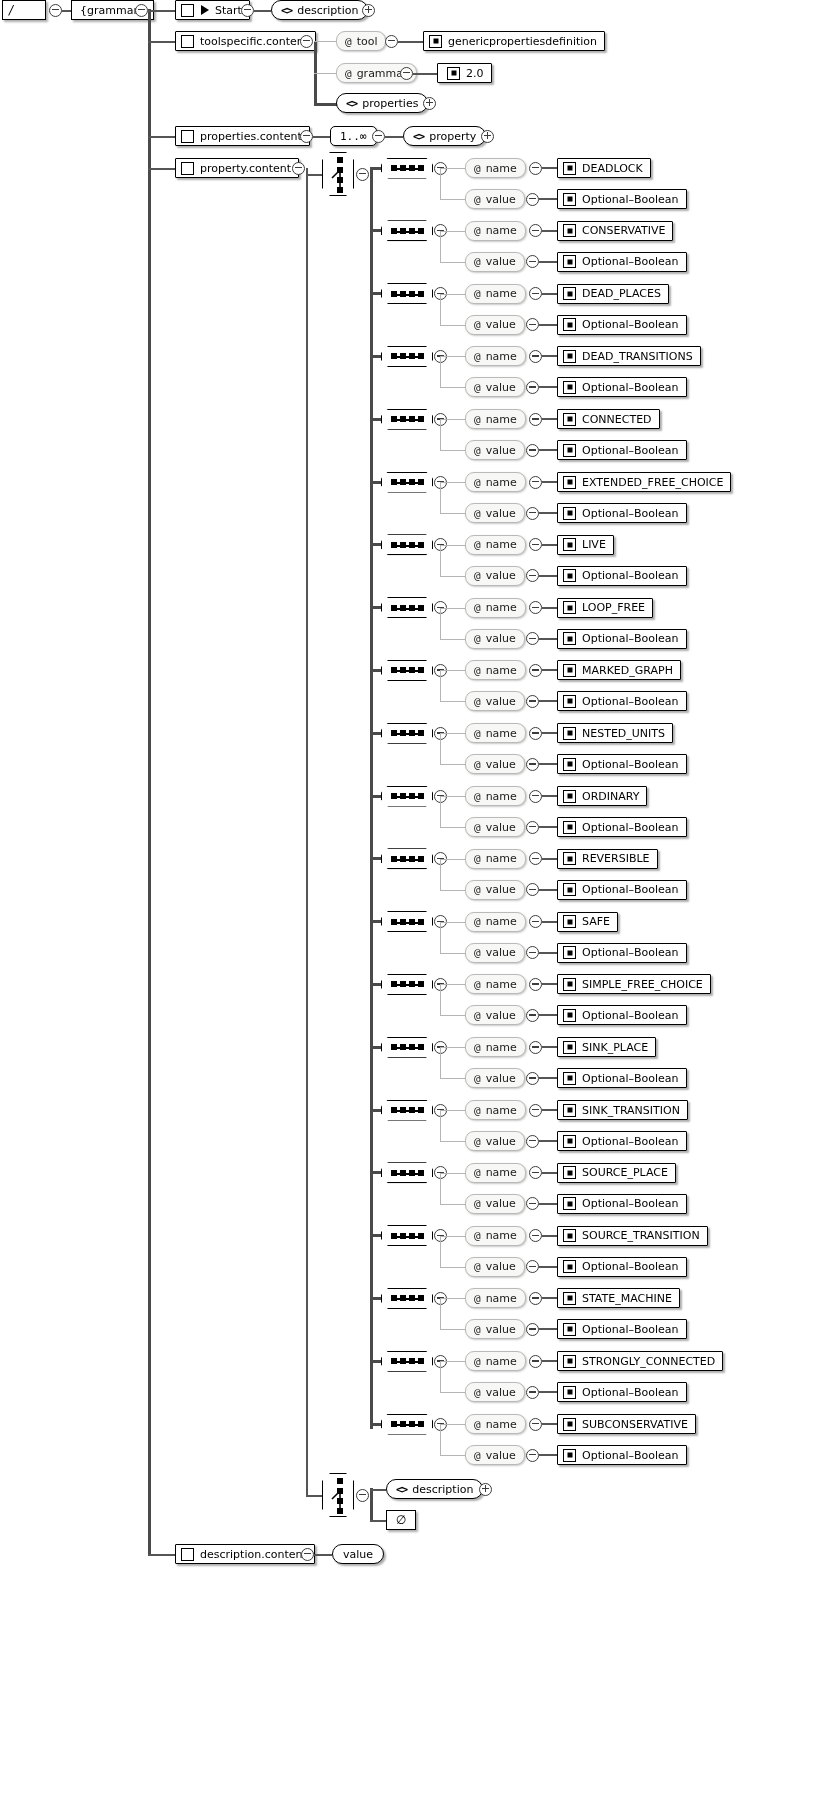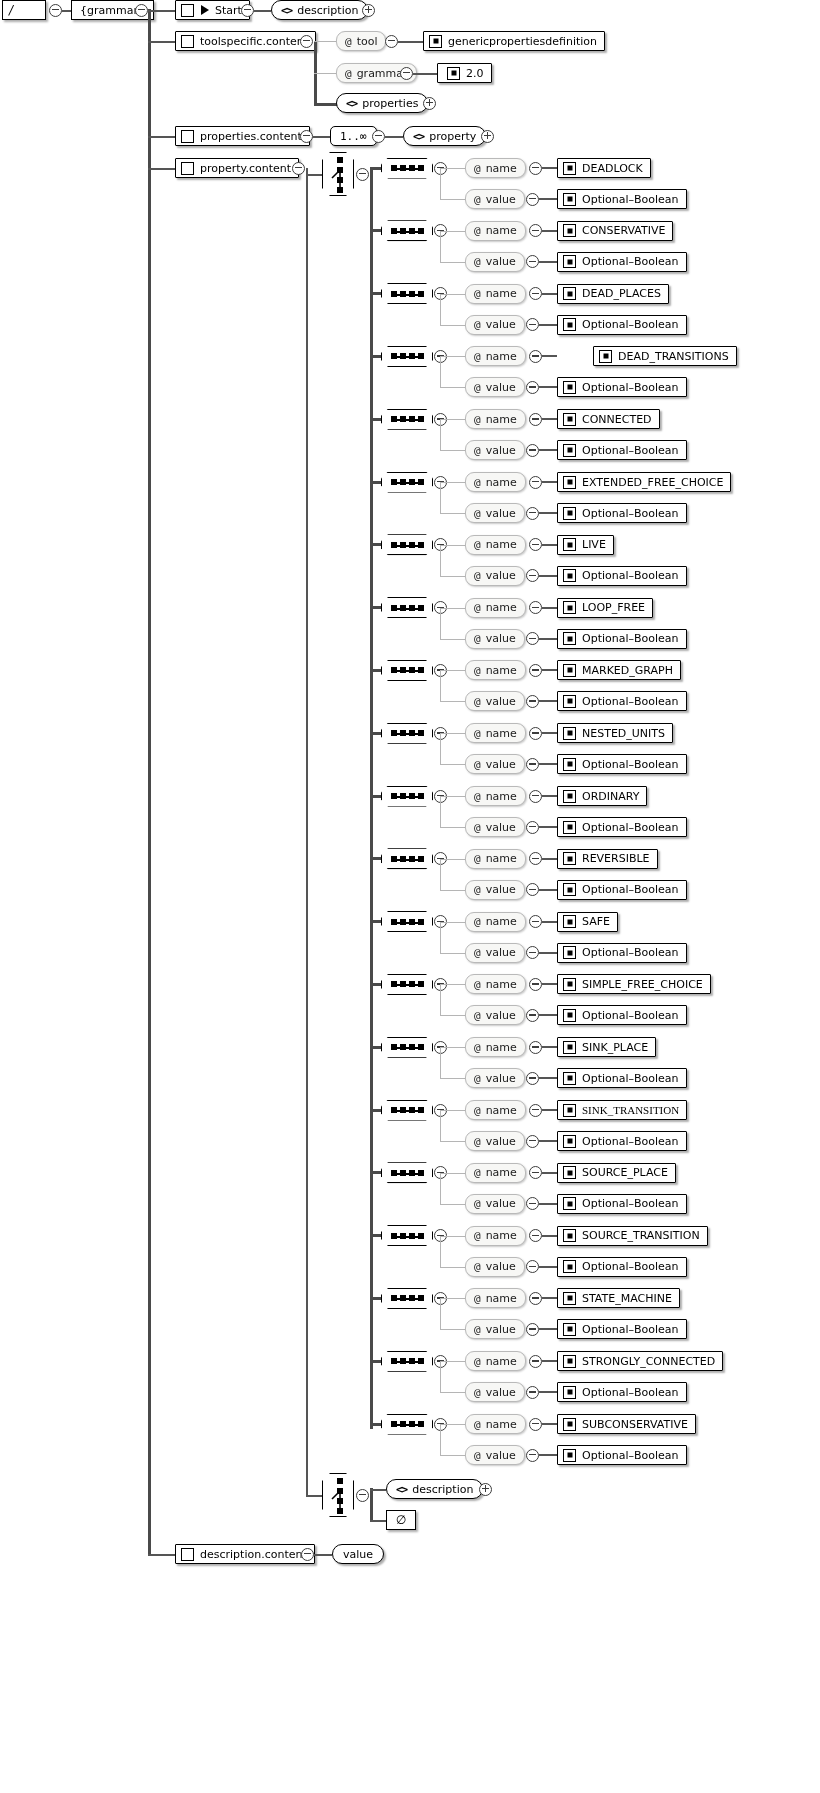--- a/index.html
+++ b/index.html
@@ -386,21 +386,21 @@
       <div class="toggle" style="left:434px;top:349.9px;"></div>
       <div class="ln thin v" style="left:440px;top:356.4px;height:31px;"></div>
       <div class="ln thin h" style="left:440px;top:356.4px;width:25px;"></div>
       <div class="ln thin h" style="left:440px;top:387.4px;width:25px;"></div>
       <div class="node attr" style="left:465px;top:346.4px;">
         <span class="ico ico-at">@</span>
         <span class="lbl">name</span>
       </div>
       <div class="toggle" style="left:529px;top:349.9px;"></div>
       <div class="ln h" style="left:542px;top:355.4px;width:15px;"></div>
-      <div class="node rect" style="left:557px;top:346.4px;margin-left:36px;">
+      <div class="node rect" style="left:557px;top:346.4px;">
         <span class="ico ico-type"></span>
         <span class="lbl">DEAD_TRANSITIONS</span>
       </div>
       <div class="node attr" style="left:465px;top:377.4px;">
         <span class="ico ico-at">@</span>
         <span class="lbl">value</span>
       </div>
       <div class="toggle" style="left:526px;top:380.9px;"></div>
       <div class="ln h" style="left:539px;top:386.4px;width:18px;"></div>
       <div class="node rect" style="left:557px;top:377.4px;">
@@ -770,21 +770,21 @@
       <div class="toggle" style="left:434px;top:1103.5px;"></div>
       <div class="ln thin v" style="left:440px;top:1110px;height:31px;"></div>
       <div class="ln thin h" style="left:440px;top:1110px;width:25px;"></div>
       <div class="ln thin h" style="left:440px;top:1141px;width:25px;"></div>
       <div class="node attr" style="left:465px;top:1100px;">
         <span class="ico ico-at">@</span>
         <span class="lbl">name</span>
       </div>
       <div class="toggle" style="left:529px;top:1103.5px;"></div>
       <div class="ln h" style="left:542px;top:1109px;width:15px;"></div>
-      <div class="node rect" style="left:557px;top:1100px;font-family:Liberation Serif, serif;">
+      <div class="node rect" style="left:557px;top:1100px;">
         <span class="ico ico-type"></span>
         <span class="lbl">SINK_TRANSITION</span>
       </div>
       <div class="node attr" style="left:465px;top:1131px;">
         <span class="ico ico-at">@</span>
         <span class="lbl">value</span>
       </div>
       <div class="toggle" style="left:526px;top:1134.5px;"></div>
       <div class="ln h" style="left:539px;top:1140px;width:18px;"></div>
       <div class="node rect" style="left:557px;top:1131px;">

